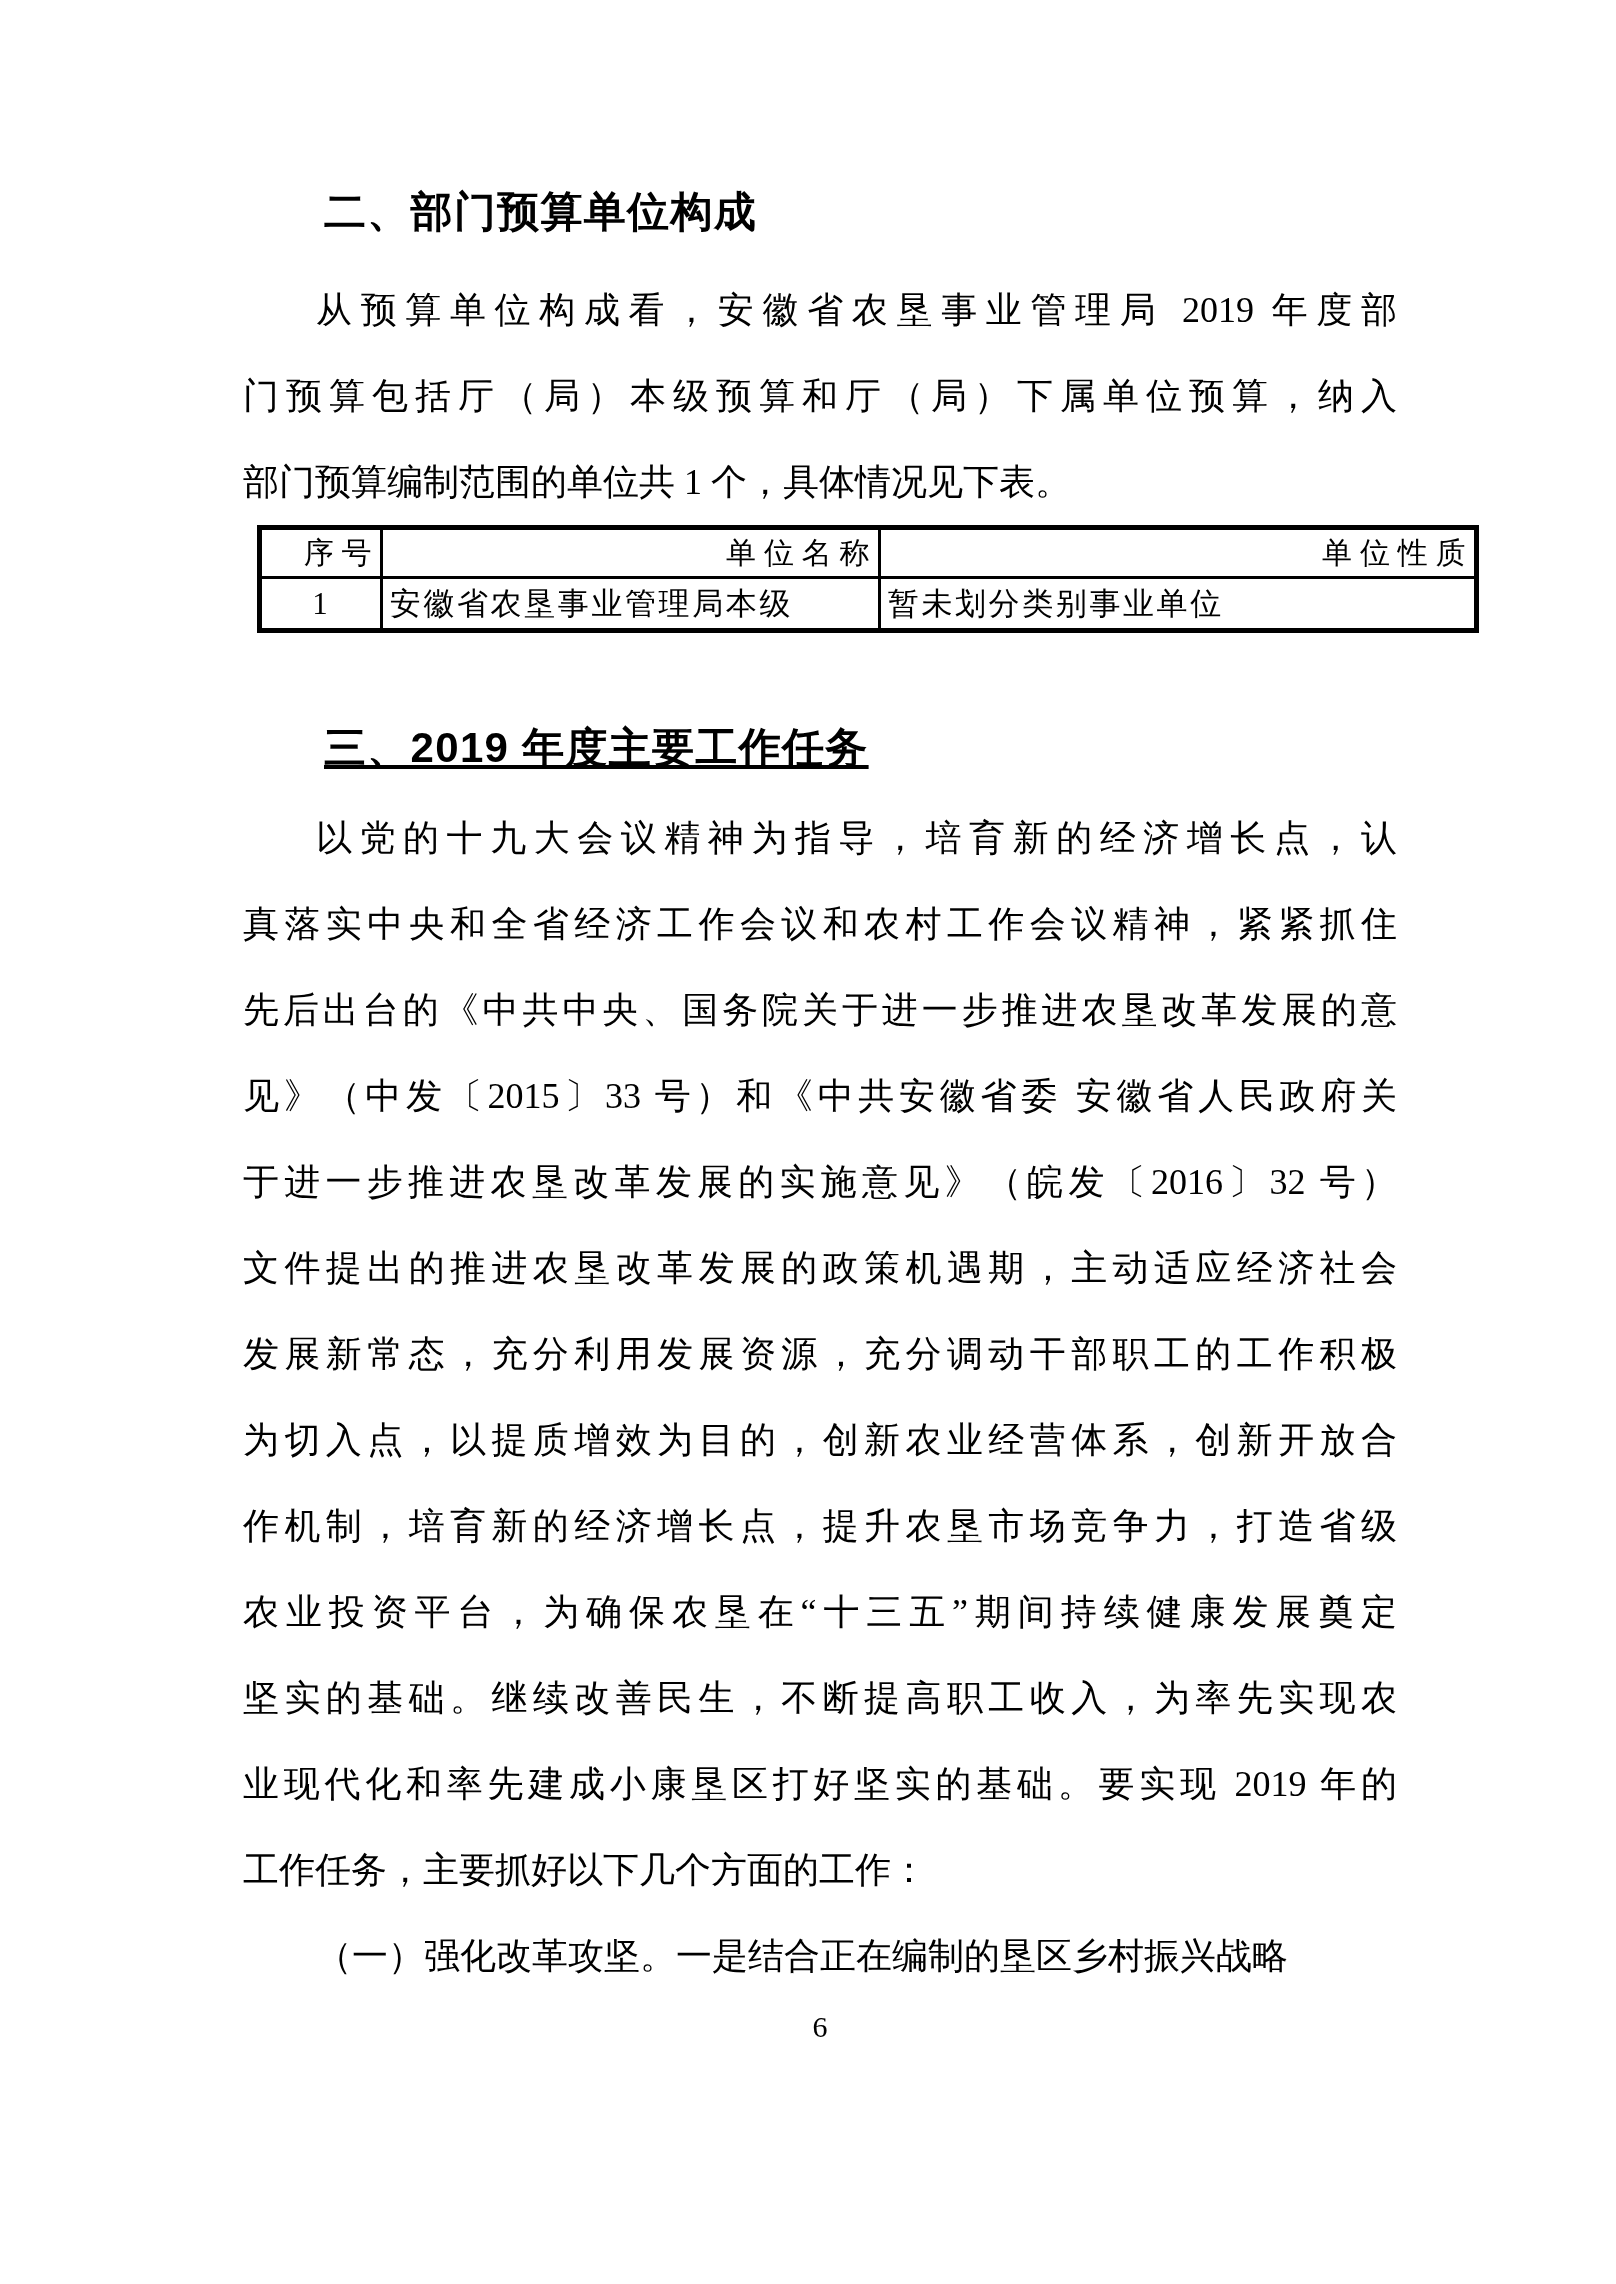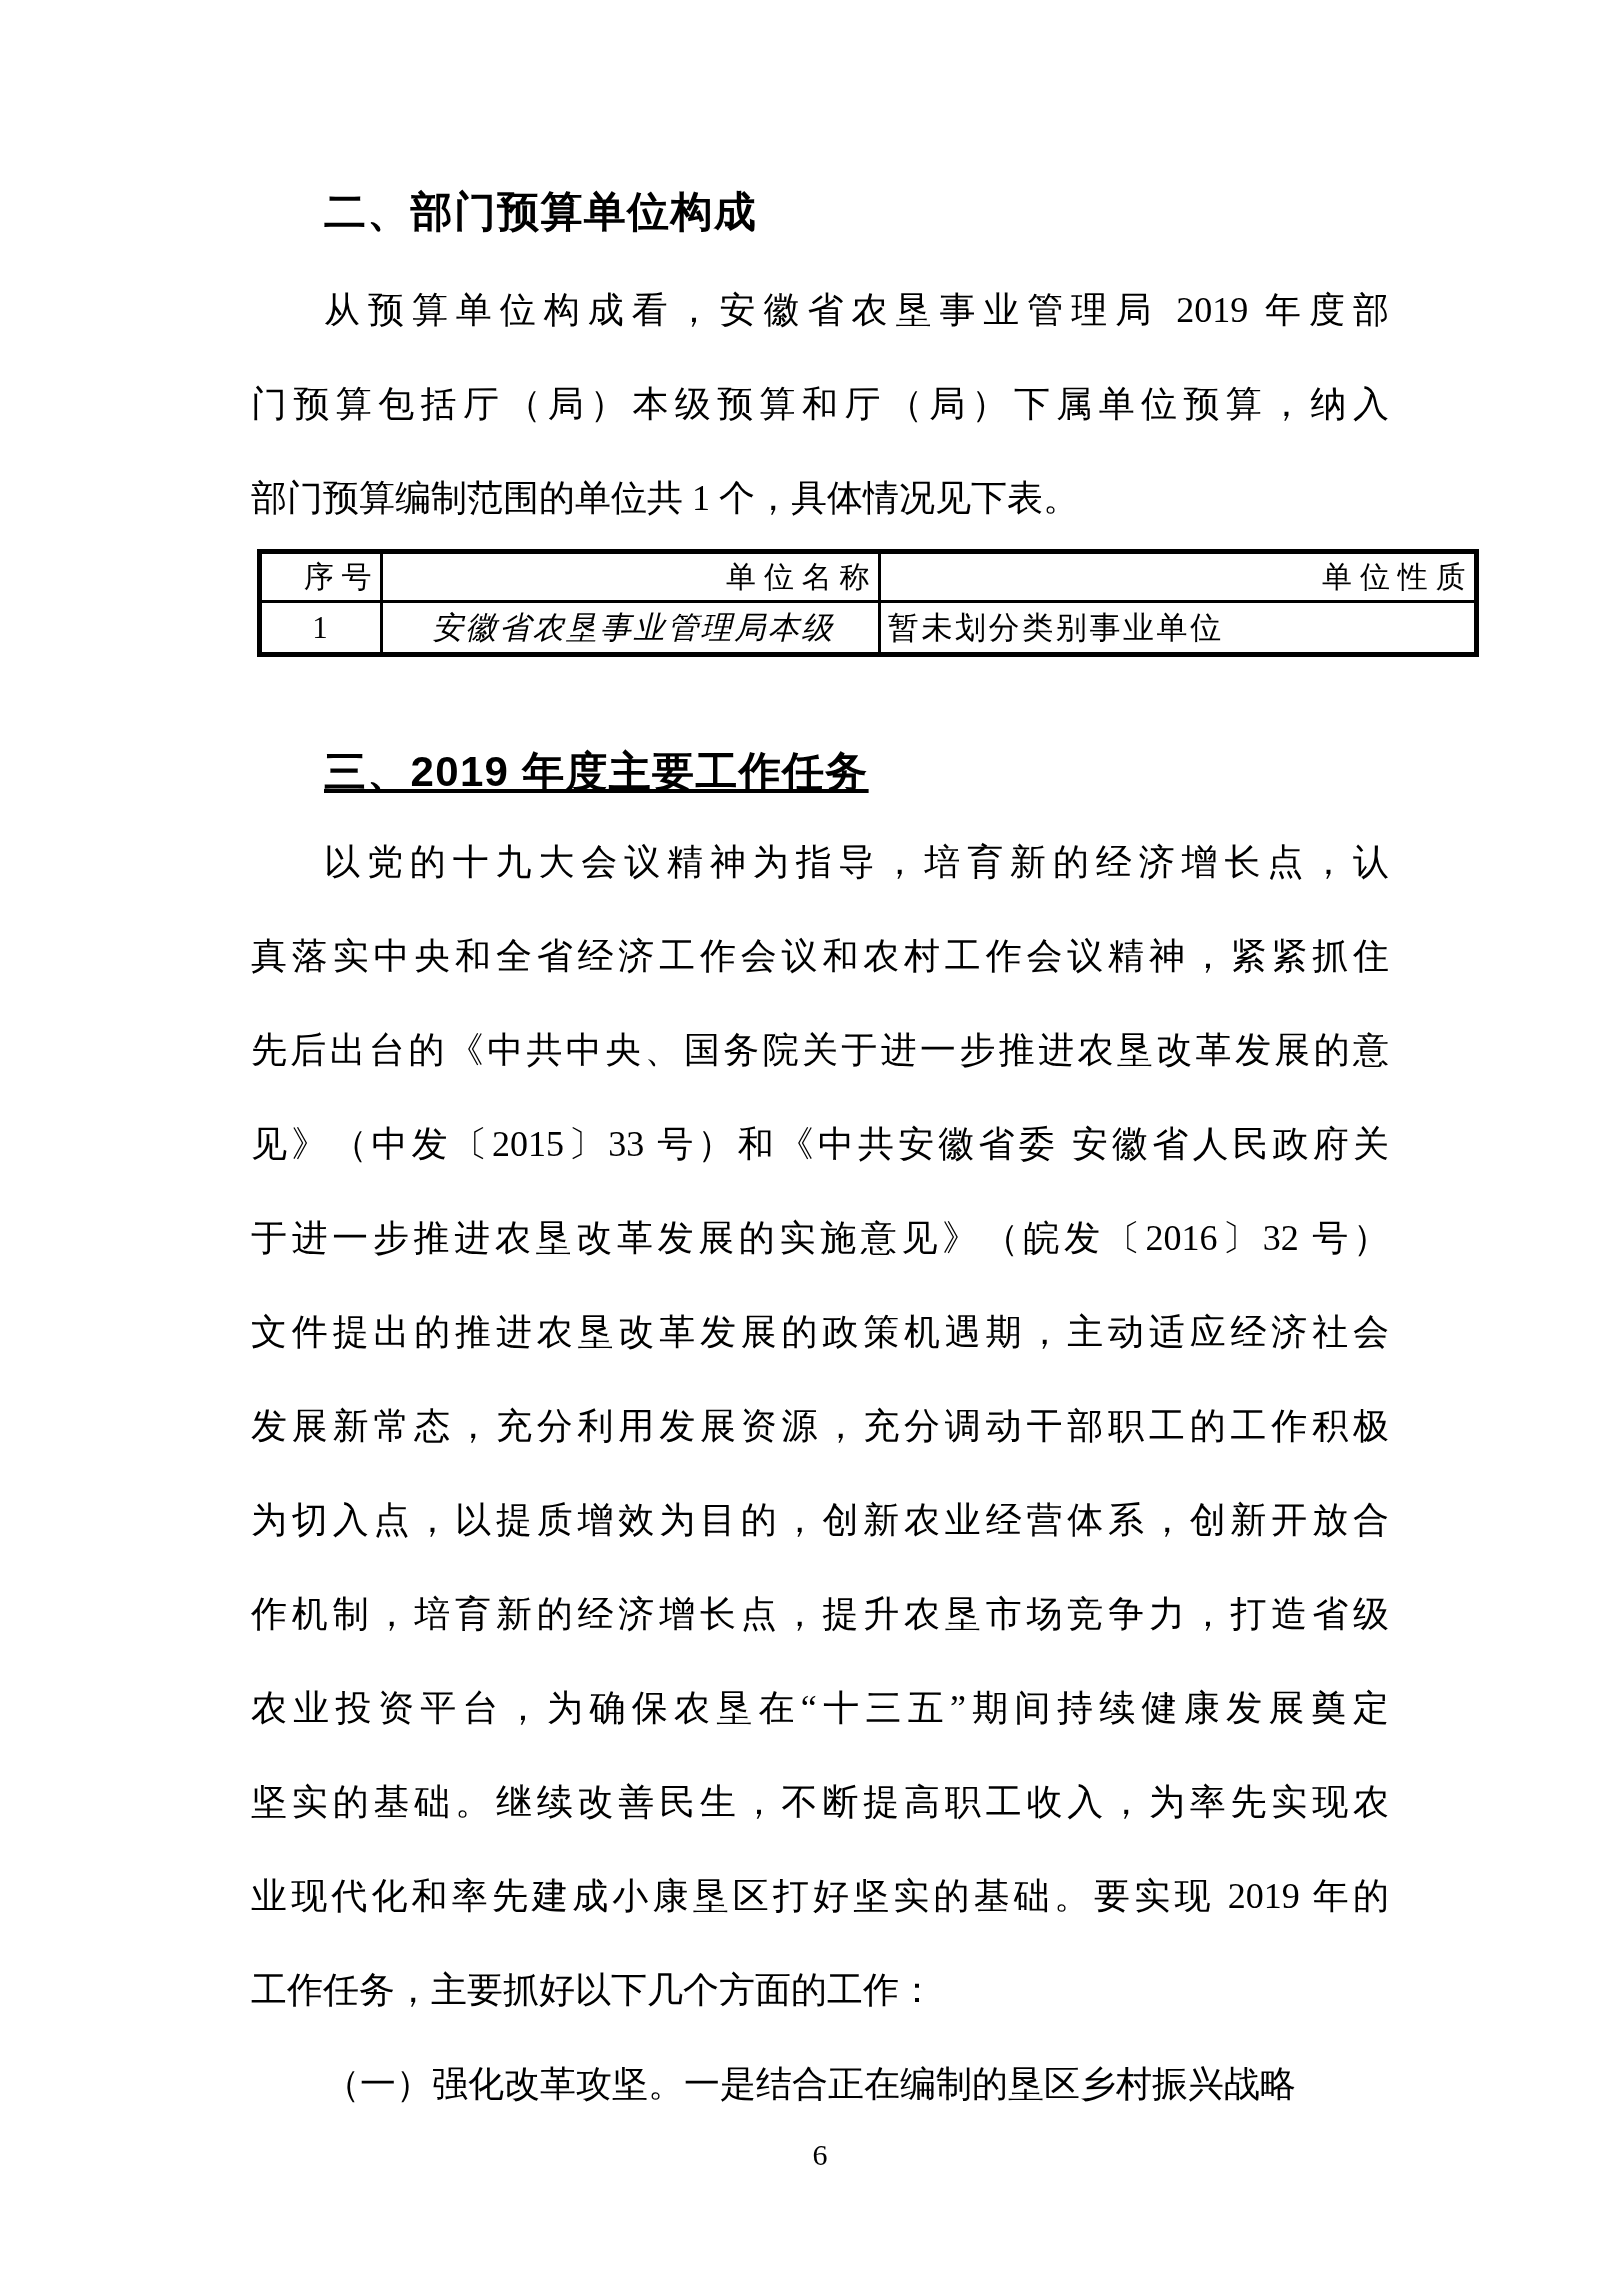--- a/index.html
+++ b/index.html
@@ -31,21 +31,21 @@
     letter-spacing: 1.3px;
   }
   .sec-heading.h3gap {
     margin-top: 91px;
     margin-bottom: 24px;
     text-decoration: underline;
   }
   
   .para { margin: 0; }
   .para .line {
-    margin: 8px;
+    margin: 0;
     font-size: 36px;
     line-height: 86px;
     text-align: justify;
     text-align-last: justify;
     white-space: normal;
   }
   .para .line:first-child { text-indent: 73px; }
   .para .line:last-child { text-align-last: left; }
   
   .units-table {
@@ -70,21 +70,21 @@
     text-align: right;
     letter-spacing: 7.8px;
     text-indent: 7.8px;
   }
   .units-table td {
     height: 47px;
     font-size: 31px;
     letter-spacing: 2.6px;
   }
   .units-table .td-idx  { text-align: center; }
-  .units-table .td-name { text-align: center; padding-left: 6.5px; font-style: italic; }
+  .units-table .td-name { text-align: left; padding-left: 6.5px; }
   .units-table .td-type { text-align: left; padding-left: 6.5px; }
   
   .page-number {
     margin-top: 10.4px;
     font-size: 30px;
     line-height: 36px;
     text-align: center;
   }
 </style>
 </head>

